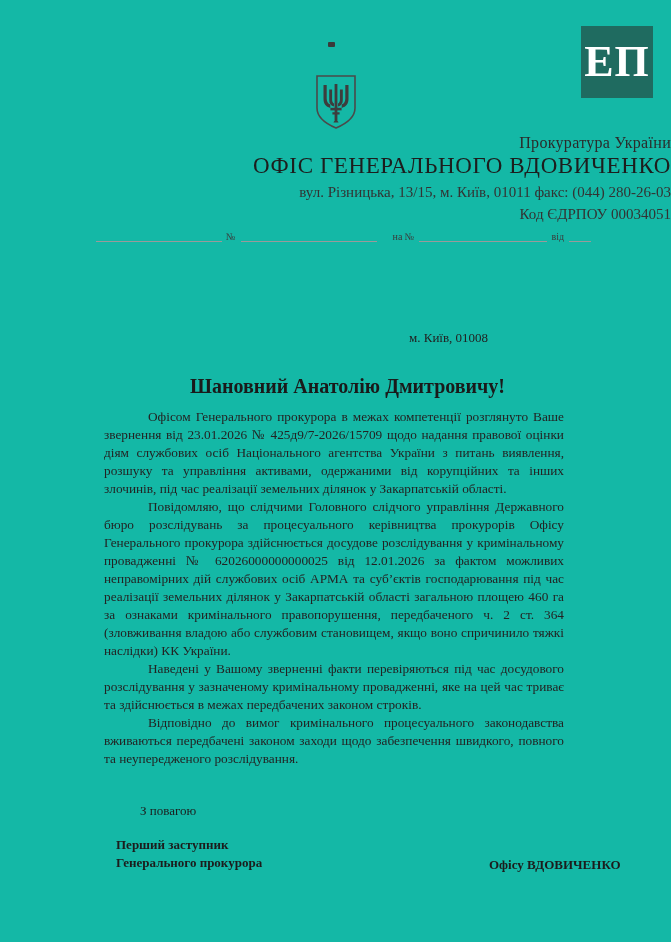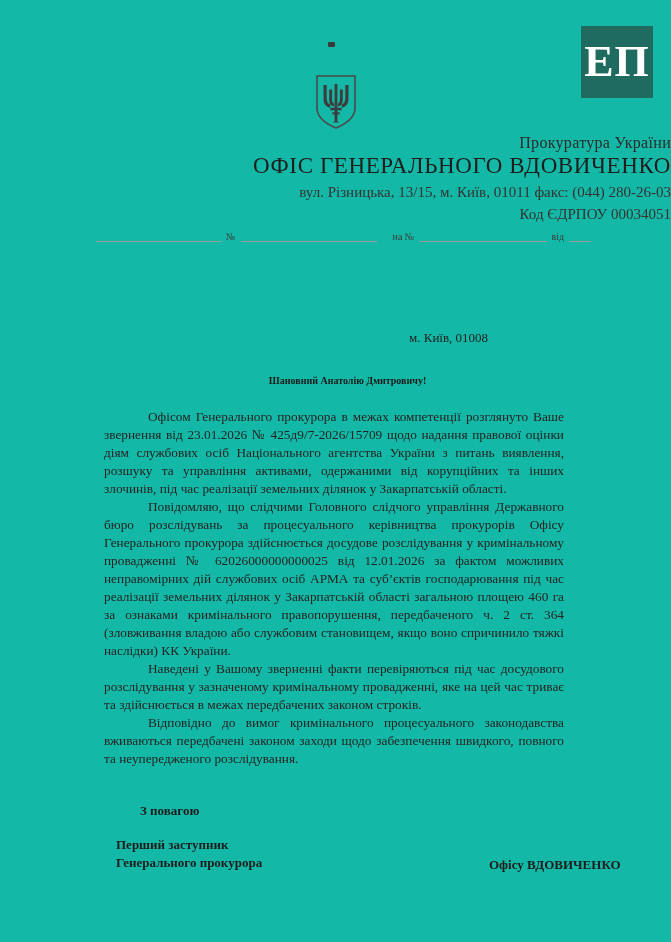--- a/index.html
+++ b/index.html
@@ -130,21 +130,21 @@
     color: #222;
   }
 
   
   .salutation {
     position: absolute;
     top: 375px;
     left: 0;
     right: 0;
     text-align: center;
-    font-size: 10px;
+    font-size: 20px;
     font-weight: 700;
     color: #1a1a1a;
     padding-left: 24px;
   }
 
   
   .body-text {
     position: absolute;
     top: 408px;
     left: 104px;
@@ -159,21 +159,21 @@
     margin: 0;
     text-indent: 44px;
   }
 
   
   .regards {
     position: absolute;
     top: 803px;
     left: 140px;
     font-size: 13px;
-    font-weight: 700;
+    font-weight: 400;
     color: #1c1c1c;
   }
   .sig-title {
     position: absolute;
     top: 836px;
     left: 116px;
     font-size: 13px;
     font-weight: 700;
     line-height: 1.42;
     color: #1c1c1c;

